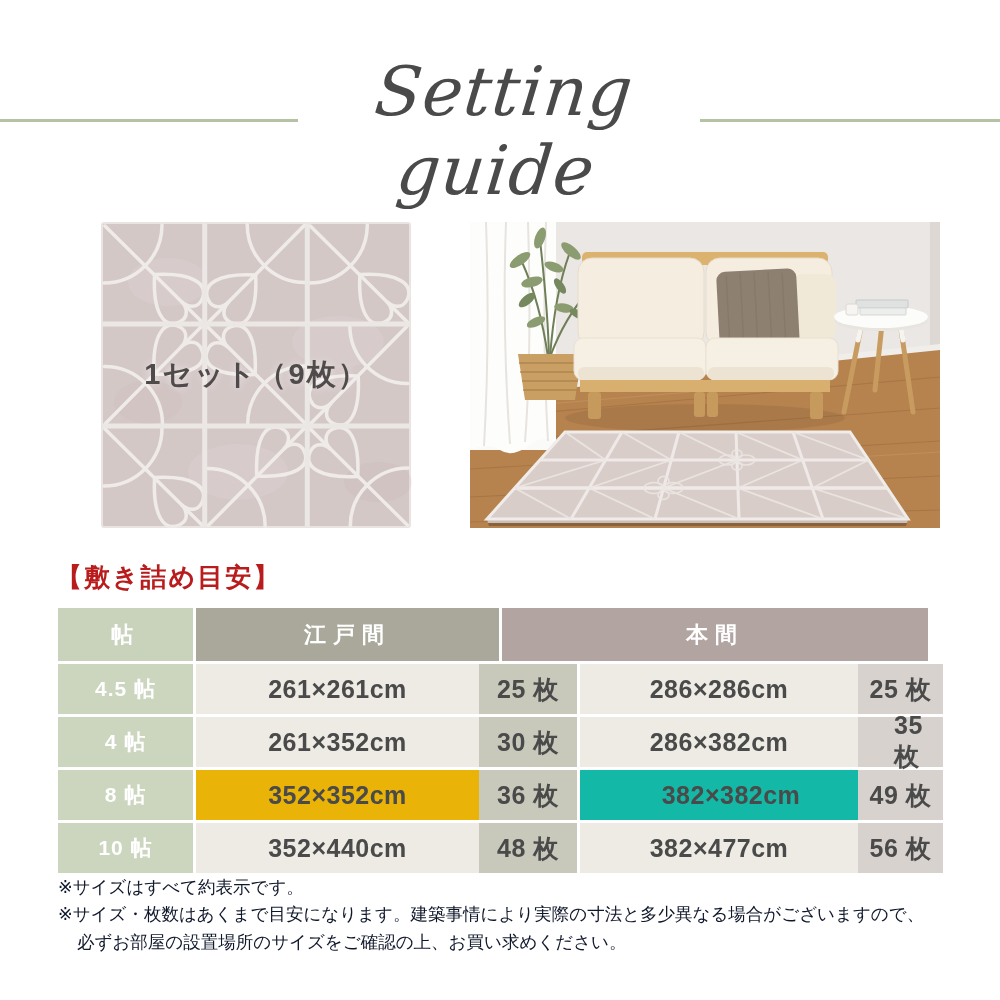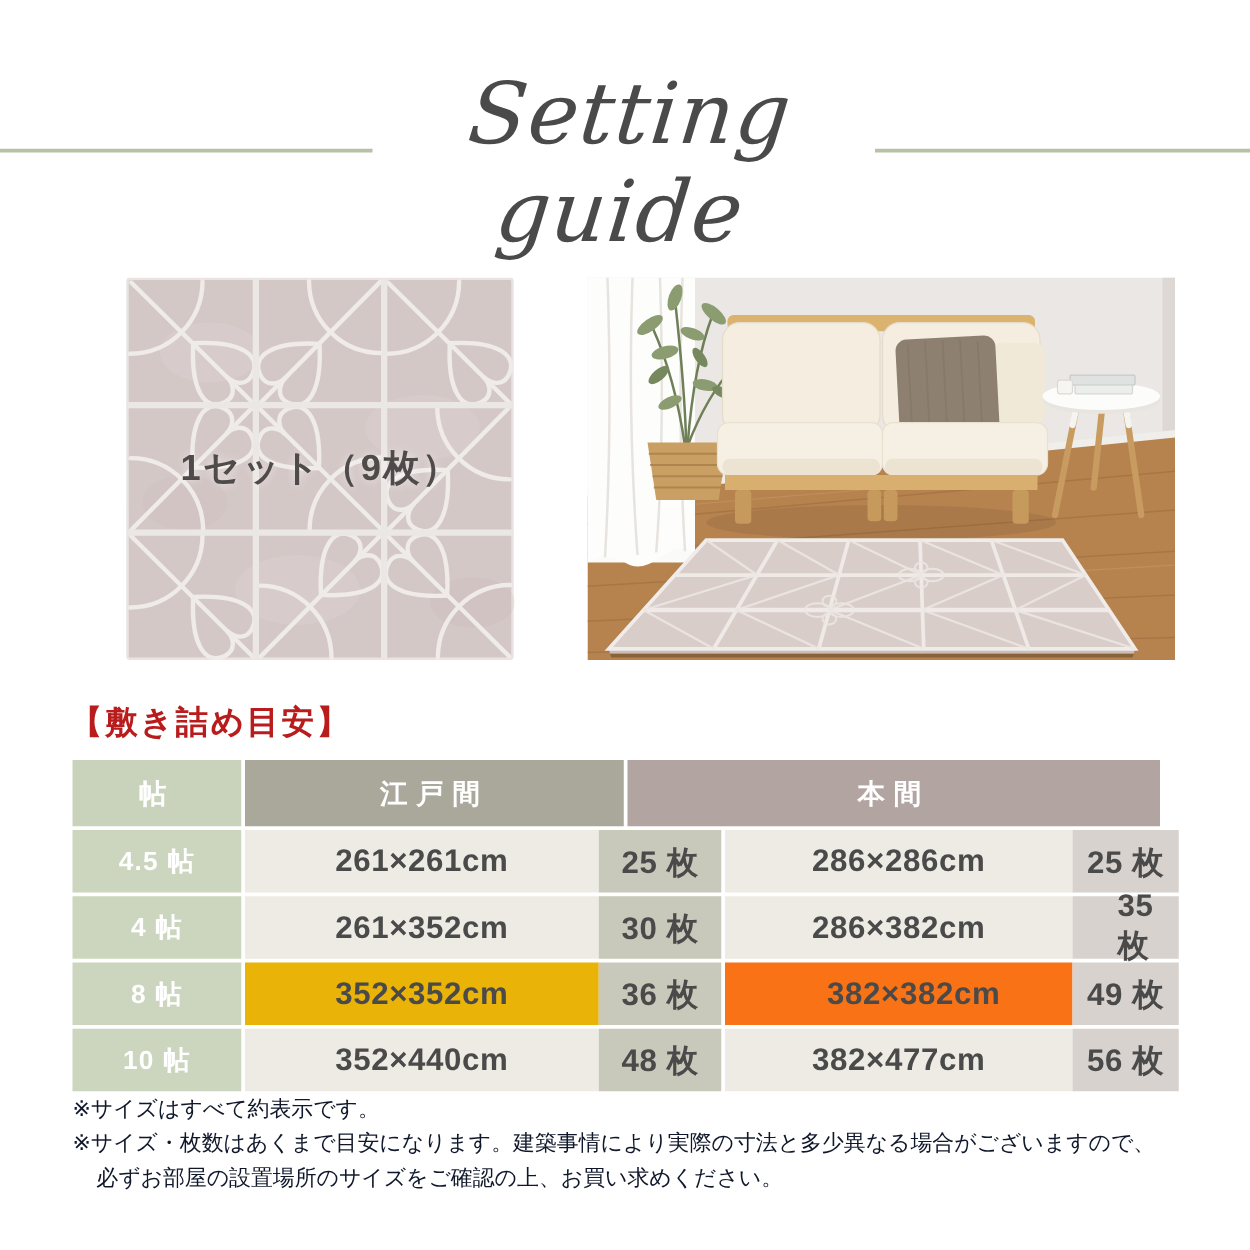--- a/index.html
+++ b/index.html
@@ -281,21 +281,21 @@
       </div>
     </div>
 
     <div class="trow body-row">
       <div class="cell label w-label" style="background: rgb(204, 214, 191);">8 帖</div>
       <div class="group">
         <div class="cell val w-edo-dim" style="background: #eab308;">352×352cm</div>
         <div class="cell val w-edo-cnt" style="background: rgb(200, 201, 186);">36 枚</div>
       </div>
       <div class="group">
-        <div class="cell val w-hon-dim" style="background: #f97316; padding-left: 24px;">382×382cm</div>
+        <div class="cell val w-hon-dim" style="background: #14b8a6; padding-left: 24px;">382×382cm</div>
         <div class="cell val w-hon-cnt" style="background: rgb(215, 210, 206);">49 枚</div>
       </div>
     </div>
 
     <div class="trow body-row">
       <div class="cell label w-label" style="background: rgb(204, 214, 191);">10 帖</div>
       <div class="group">
         <div class="cell val w-edo-dim" style="background: rgb(237, 235, 228);">352×440cm</div>
         <div class="cell val w-edo-cnt" style="background: rgb(200, 201, 186);">48 枚</div>
       </div>

